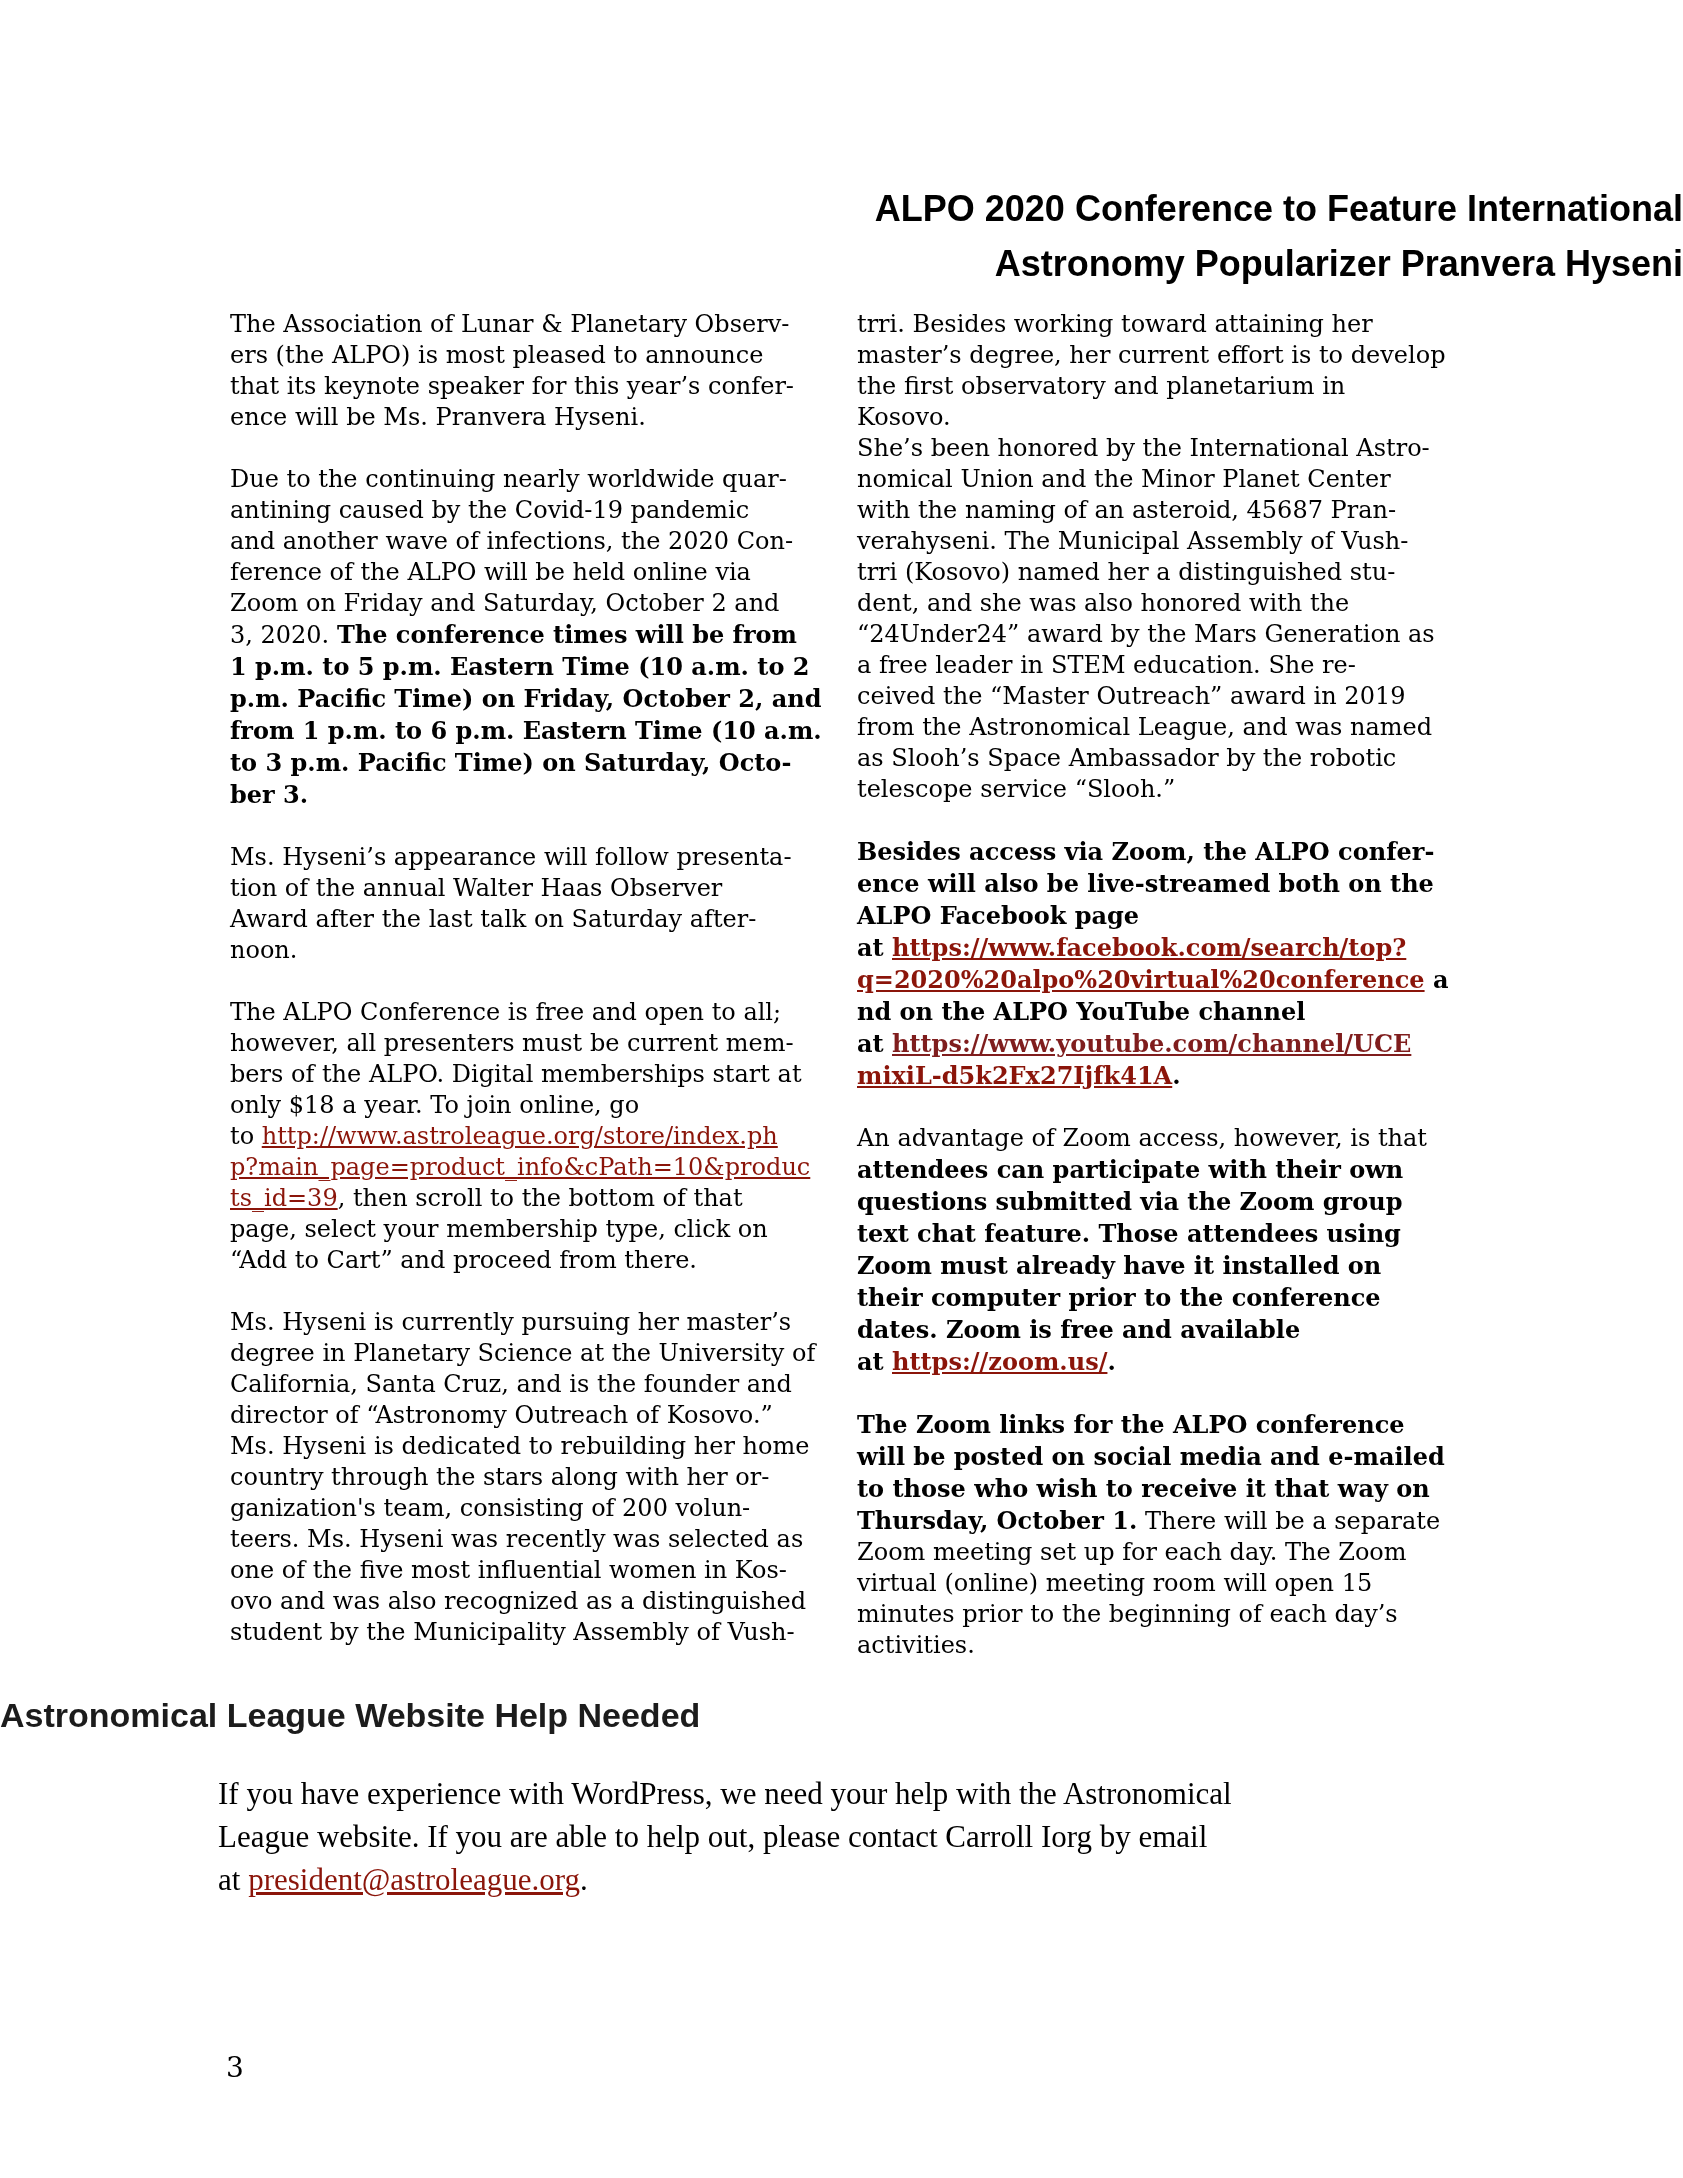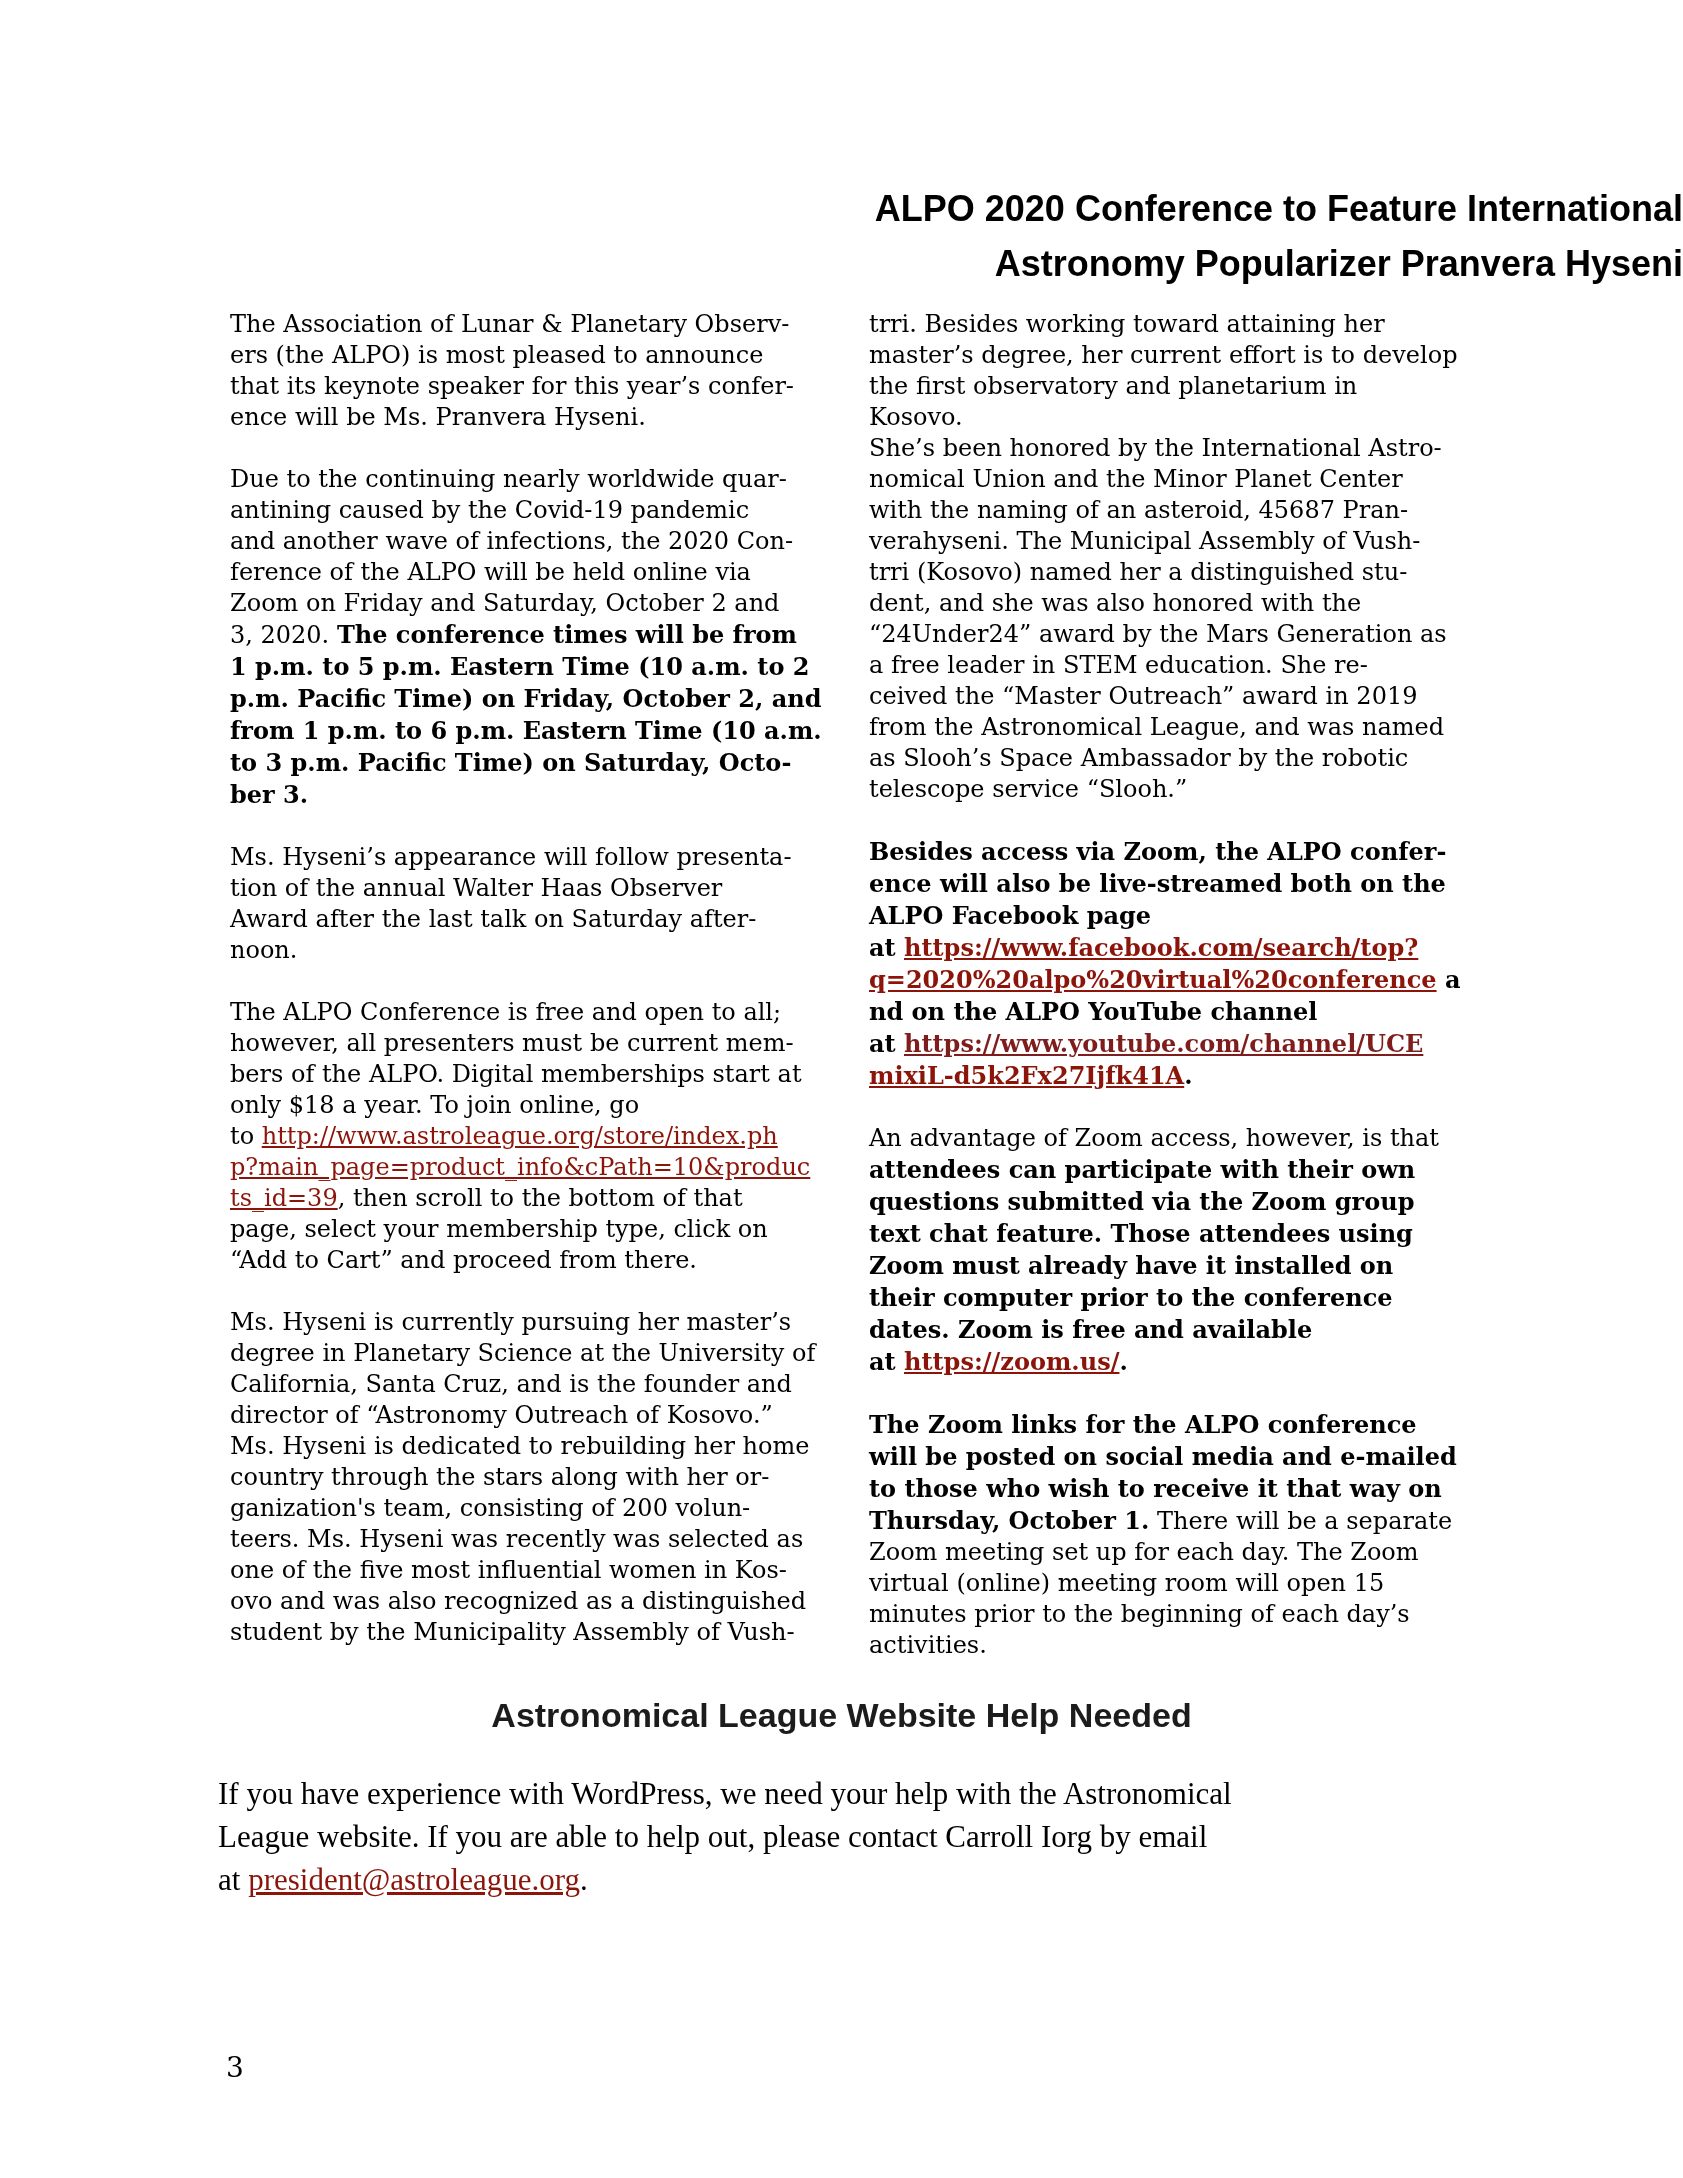--- a/index.html
+++ b/index.html
@@ -26,21 +26,21 @@
     font-size: 36px;
     line-height: 55px;
     color: #000000;
   }
   .columns {
     position: absolute;
     top: 309px;
     left: 230px;
     width: 1228px;
     display: flex;
-    gap: 36px;
+    gap: 24px;
   }
   .col {
     width: 603px;
     flex: 0 0 603px;
   }
   .para { margin: 0 0 31px 0; }
   .para:last-child { margin-bottom: 0; }
   .line {
     font-family: "DejaVu Serif", serif;
     font-size: 24px;
@@ -51,21 +51,20 @@
   .seg-b { font-weight: bold; }
   .link {
     text-decoration: underline;
     cursor: pointer;
   }
   .heading2 {
     position: absolute;
     top: 1695px;
     left: 0;
     width: 1683px;
-    text-align: center;
     font-family: "Liberation Sans", sans-serif;
     font-weight: bold;
     font-size: 34px;
     line-height: 40px;
     color: #1c1c1c;
   }
   .help-para {
     position: absolute;
     top: 1772px;
     left: 218px;

